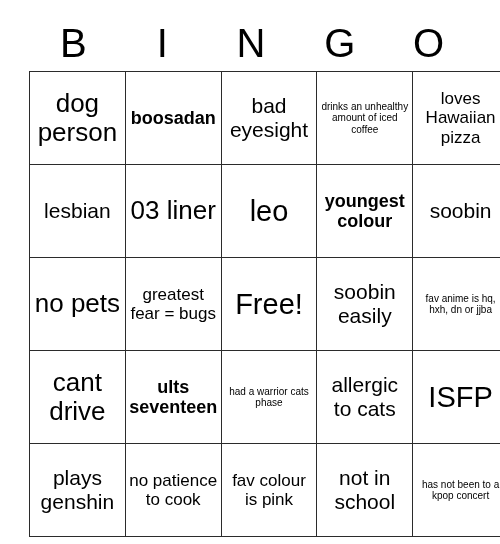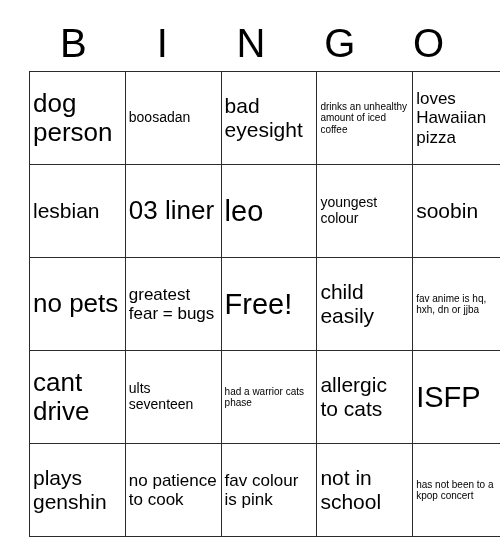--- a/index.html
+++ b/index.html
@@ -42,34 +42,34 @@
   
   .grid {
     width: 444px;
     border-collapse: collapse;
     table-layout: fixed;
   }
   .grid td {
     width: 88.8px;
     height: 88px;
     border: 1px solid #2b2b2b;
-    text-align: left;
+    text-align: center;
     vertical-align: middle;
     padding: 2px 3px;
     line-height: 1.12;
     overflow: hidden;
     word-wrap: break-word;
   }
 
   
   .fs-xl   { font-size: 29px; margin-top: 35px; }
   .fs-lg   { font-size: 26px; }
   .fs-md   { font-size: 21px; }
   .fs-sm   { font-size: 17px; }
-  .fs-xs   { font-size: 14px; }
+  .fs-xs   { font-size: 18px; font-weight: bold; }
   .fs-xxs  { font-size: 10px; }
 </style>
 </head>
 <body>
 
 <div class="card">
 
   <div class="header-row">
     <div class="header-cell">B</div>
     <div class="header-cell">I</div>
@@ -91,21 +91,21 @@
         <td class="fs-md">lesbian</td>
         <td class="fs-lg">03 liner</td>
         <td class="fs-xl">leo</td>
         <td class="fs-xs">youngest colour</td>
         <td class="fs-md">soobin</td>
       </tr>
       <tr>
         <td class="fs-lg">no pets</td>
         <td class="fs-sm">greatest fear = bugs</td>
         <td class="fs-xl">Free!</td>
-        <td class="fs-md">child easily</td>
+        <td class="fs-md">soobin easily</td>
         <td class="fs-xxs">fav anime is hq, hxh, dn or jjba</td>
       </tr>
       <tr>
         <td class="fs-lg">cant drive</td>
         <td class="fs-xs">ults seventeen</td>
         <td class="fs-xxs">had a warrior cats phase</td>
         <td class="fs-md">allergic to cats</td>
         <td class="fs-xl">ISFP</td>
       </tr>
       <tr>

